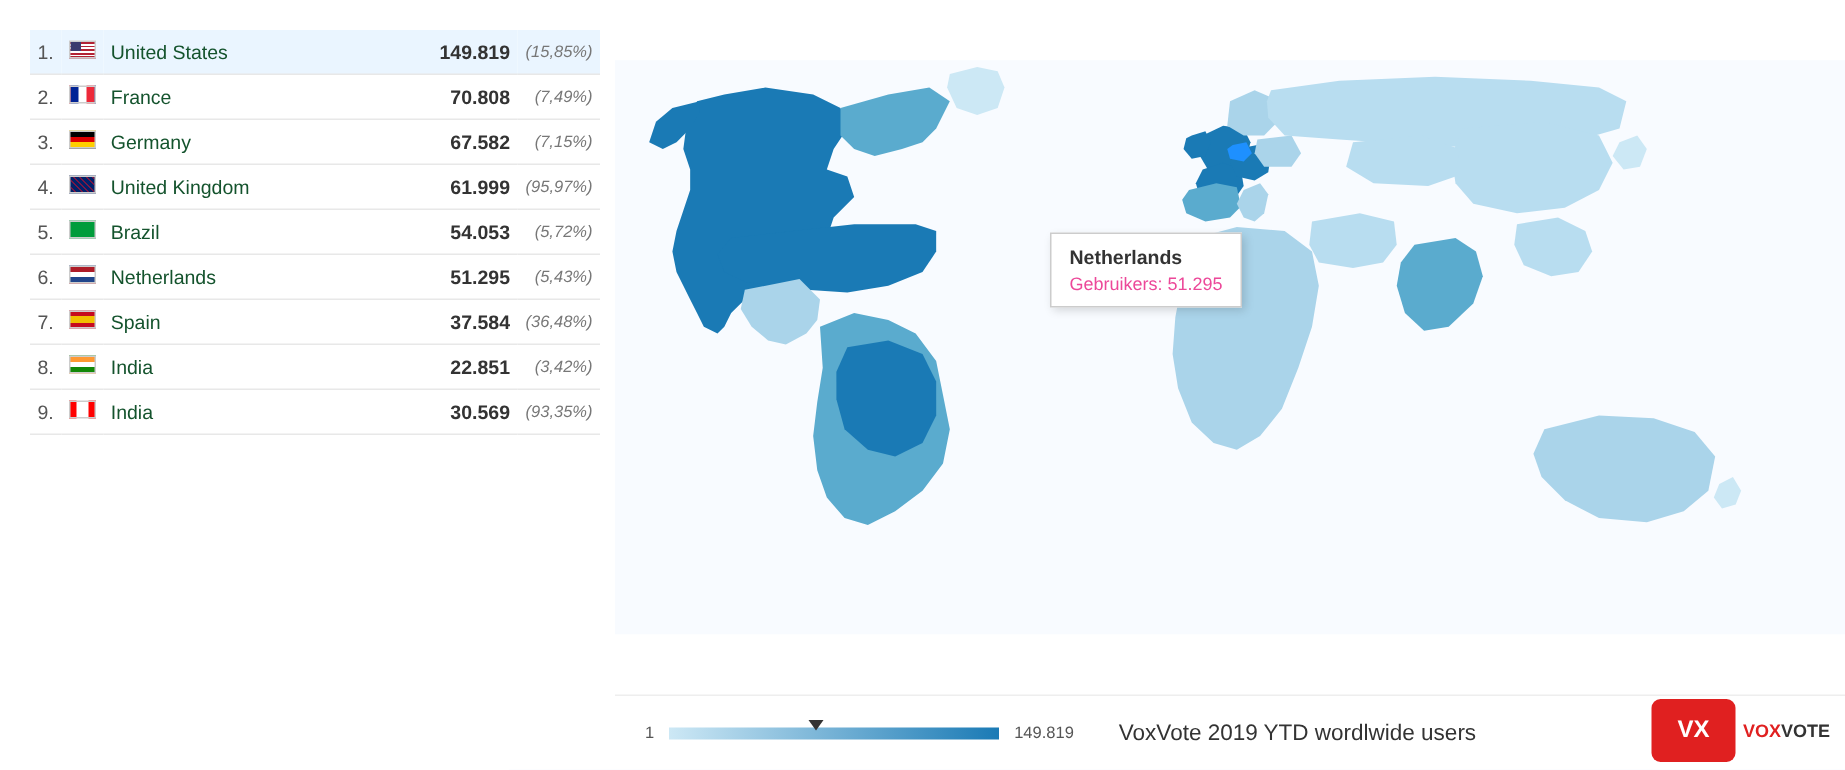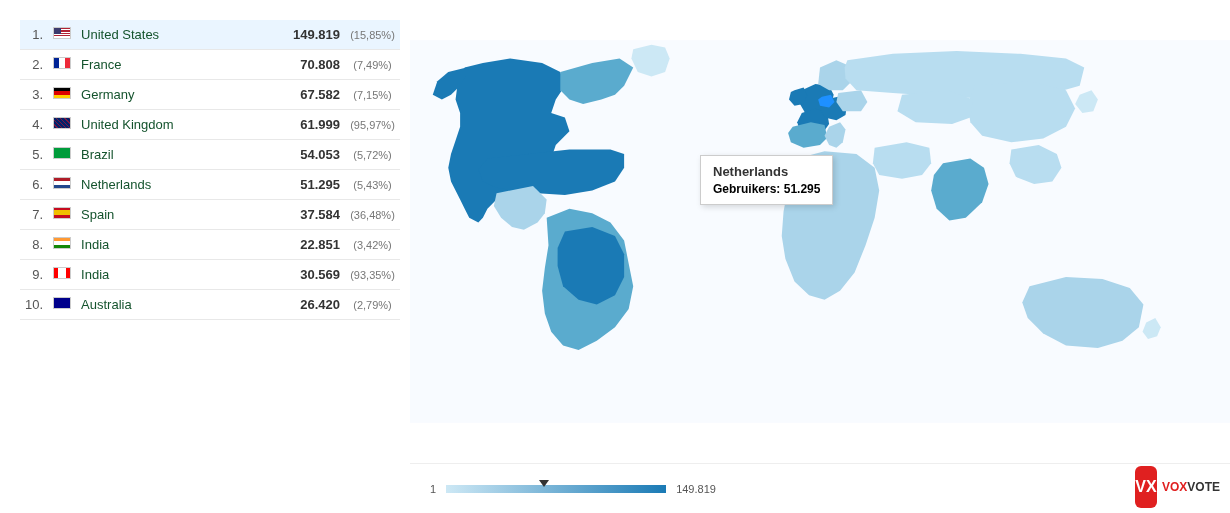--- a/index.html
+++ b/index.html
@@ -68,21 +68,22 @@
       font-weight: bold;
       color: #333;
       padding-right: 4px;
       width: 65px;
     }
 
     .pct-cell {
       color: #777;
       font-size: 11px;
       width: 55px;
-      text-align: center;
+      text-align: right;
+      font-style: italic;
     }
 
     
     .flag {
       display: inline-block;
       width: 18px;
       height: 12px;
       border: 1px solid #ccc;
       font-size: 11px;
       line-height: 12px;
@@ -137,23 +138,22 @@
       z-index: 10;
     }
 
     .tooltip-country {
       font-weight: bold;
       margin-bottom: 3px;
       color: #333;
     }
 
     .tooltip-value {
-      color: #000000;
+      color: #ec4899;
       font-size: 12px;
-      font-weight: bold;
     }
 
     
     .bottom-bar {
       position: absolute;
       bottom: 0;
       left: 0;
       right: 0;
       height: 50px;
       display: flex;
@@ -211,21 +211,21 @@
     .voxvote-logo {
       position: absolute;
       bottom: 5px;
       right: 10px;
       display: flex;
       align-items: center;
       gap: 5px;
     }
 
     .logo-icon {
-      width: 22px;
+      width: 56px;
       height: 42px;
       background: #e02020;
       border-radius: 6px;
       display: flex;
       align-items: center;
       justify-content: center;
     }
 
     .logo-vx {
       color: white;
@@ -298,27 +298,20 @@
       <td class="value-cell">22.851</td>
       <td class="pct-cell">(3,42%)</td>
     </tr>
           <tr>
       <td class="rank-cell">9.</td>
       <td class="flag-cell"><div class="flag flag-ca"></div></td>
       <td><a class="country-name">India</a></td>
       <td class="value-cell">30.569</td>
       <td class="pct-cell">(93,35%)</td>
     </tr>
-          <tr>
-      <td class="rank-cell">10.</td>
-      <td class="flag-cell"><div class="flag flag-au"></div></td>
-      <td><a class="country-name">Australia</a></td>
-      <td class="value-cell">26.420</td>
-      <td class="pct-cell">(2,79%)</td>
-    </tr>
         </tbody>
     </table>
   </div>
 
   <div class="right-panel">
     <div class="map-container">
 
       
       <svg class="world-map-svg" viewBox="0 0 900 420" xmlns="http://www.w3.org/2000/svg">
 
@@ -389,20 +382,21 @@
       </div>
 
       
       <div class="bottom-bar">
         <span class="scale-label-left">1</span>
         <div class="scale-bar-container">
           <div class="scale-bar"></div>
           <div class="scale-marker"></div>
         </div>
         <span class="scale-label-right">149.819</span>
+        <span class="chart-title">VoxVote 2019 YTD wordlwide users</span>
       </div>
 
       
       <div class="voxvote-logo">
         <div class="logo-icon">
           <span class="logo-vx">VX</span>
         </div>
         <div>
           <div style="font-size:12px; font-weight:bold; color:#333;">
             <span style="color:#e02020;">VOX</span><span>VOTE</span>

